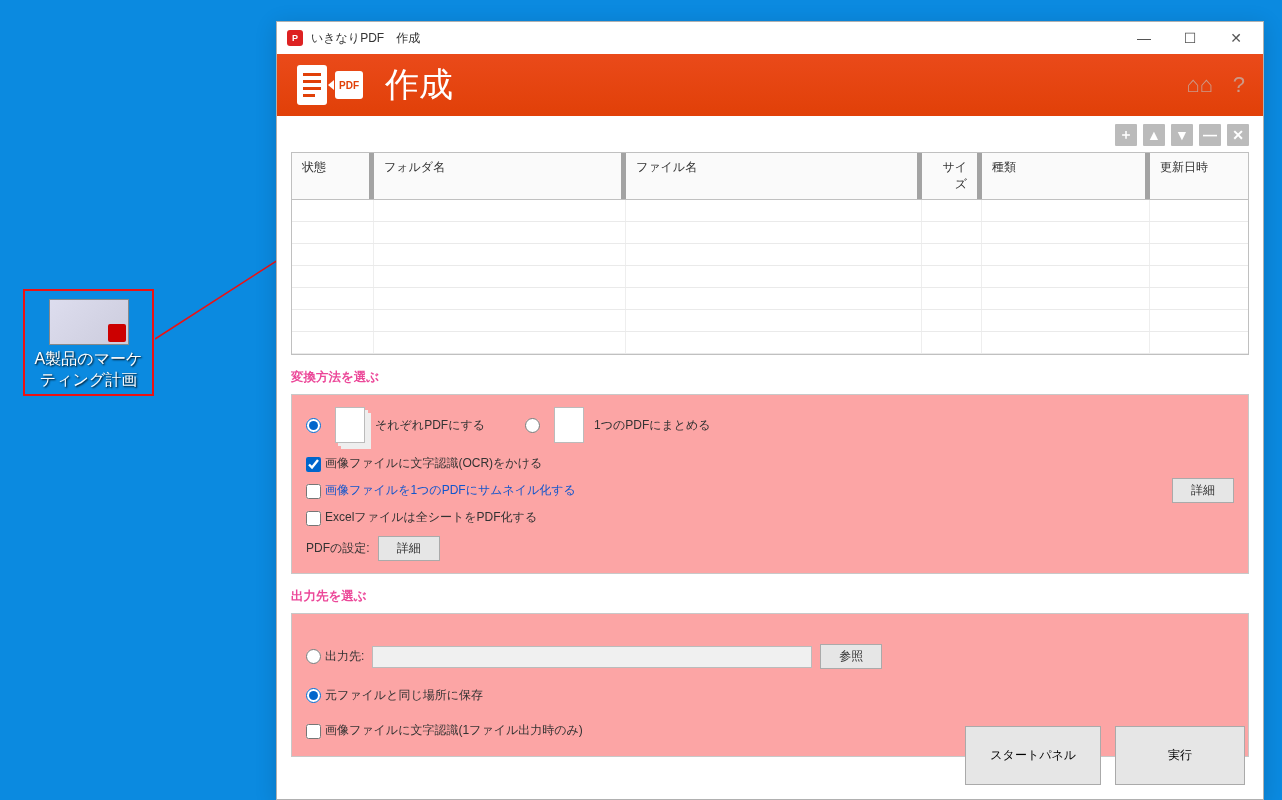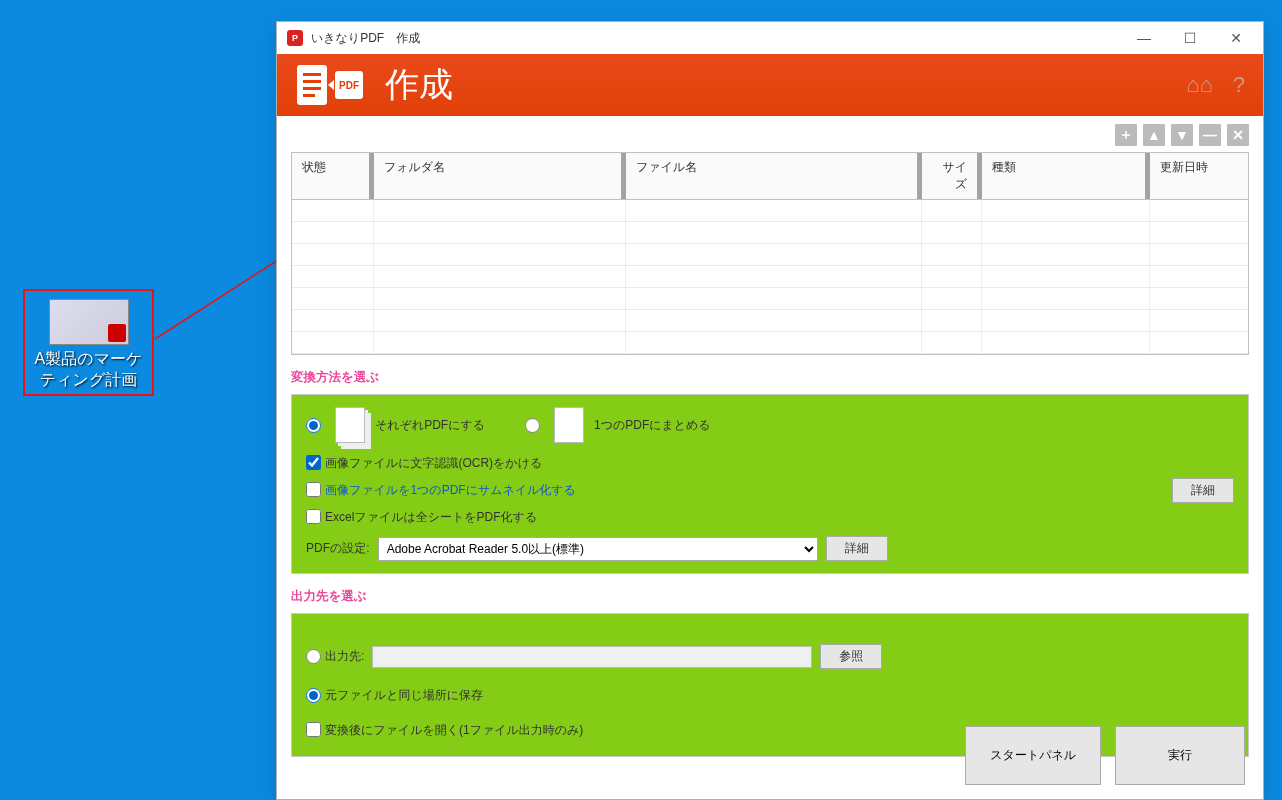--- a/index.html
+++ b/index.html
@@ -49,28 +49,28 @@
 .thead>div:last-child{border-right:none;}
 .col-status{width:82px;} .col-folder{width:252px;} .col-file{width:296px;} .col-size{width:60px;text-align:right;} .col-type{width:168px;} .col-date{flex:1;}
 .tbody{height:154px;}
 .tbody .row{display:flex;height:22px;border-bottom:1px solid #eaeaea;}
 .tbody .row>div{padding:2px 10px;border-right:1px solid #eee;font-size:12px;}
 .tbody .row>div:last-child{border-right:none;}
 
 
 .section{margin:14px 14px 0;}
 .section h3{font-size:12.5px;font-weight:bold;color:#ec4899;margin-bottom:8px;}
-.panel{border:1px solid #c8c8c8;background:#84cc16;padding:12px 14px;font-size:12px;color:#333;}
+.panel{border:1px solid #c8c8c8;background:#fca5a5;padding:12px 14px;font-size:12px;color:#333;}
 
 .radios{display:flex;align-items:center;gap:40px;margin-bottom:12px;}
 .radio-opt{display:flex;align-items:center;gap:10px;}
 .radio-opt .doc-icon{width:30px;height:36px;background:#fff;border:1px solid #bbb;box-shadow:3px 3px 0 #eee, 6px 6px 0 #eee; position:relative;}
 .radio-opt .doc-icon.single{box-shadow:none;}
 input[type=radio],input[type=checkbox]{width:15px;height:15px;accent-color:#0066cc;vertical-align:middle;margin-right:4px;}
-.chk-line{display:flex;align-items:flex-start;margin:5px 0;font-size:12px;}
+.chk-line{display:flex;align-items:flex-end;margin:5px 0;font-size:12px;}
 .chk-line.link label{color:#1155cc;}
 .pdf-row{display:flex;align-items:center;gap:8px;margin-top:10px;}
 .pdf-row select{flex:1;max-width:440px;height:24px;font-size:12px;padding:2px 4px;border:1px solid #aaa;background:#fff;}
 .btn{background:#e6e6e6;border:1px solid #aaa;padding:3px 18px;font-size:12px;min-width:60px;text-align:center;}
 .btn.right{margin-left:auto;}
 
 .out-row{display:flex;align-items:center;gap:8px;margin:18px 0;}
 .out-row input[type=text]{flex:1;max-width:440px;height:22px;border:1px solid #bbb;background:#f0f0f0;padding:2px 6px;font-size:12px;}
 
 .footer{position:absolute;left:0;right:0;bottom:0;display:flex;justify-content:flex-end;gap:14px;padding:12px 18px 14px;}
@@ -230,40 +230,39 @@
               <label>画像ファイルを1つのPDFにサムネイル化する</label>
             </div>
           <div class="btn right">詳細</div>
         </div>
         <div class="chk-line">
             <input type="checkbox" style="">
             <label>Excelファイルは全シートをPDF化する</label>
           </div>
         <div class="pdf-row">
           <span>PDFの設定:</span>
-          <select><option>Adobe Acrobat Reader 5.0以上(標準)</option></select>
           <div class="btn">詳細</div>
         </div>
       </div>
     </div>
 
     <div class="section">
       <h3>出力先を選ぶ</h3>
       <div class="panel">
         <div class="out-row">
           <label><input type="radio" name="outmode" style=""><span>出力先:</span></label>
           <input type="text" disabled="" style="">
           <div class="btn">参照</div>
         </div>
         <div class="out-row">
           <label><input type="radio" name="outmode" checked="" style=""><span>元ファイルと同じ場所に保存</span></label>
         </div>
         <div class="chk-line">
             <input type="checkbox" style="">
-            <label>変換後にファイルを開く(1ファイル出力時のみ)</label>
+            <label>画像ファイルに文字認識(1ファイル出力時のみ)</label>
           </div>
       </div>
     </div>
 
     <div class="footer">
       <div class="btn">スタートパネル</div>
       <div class="btn exec">実行</div>
     </div>
 
   </div>

